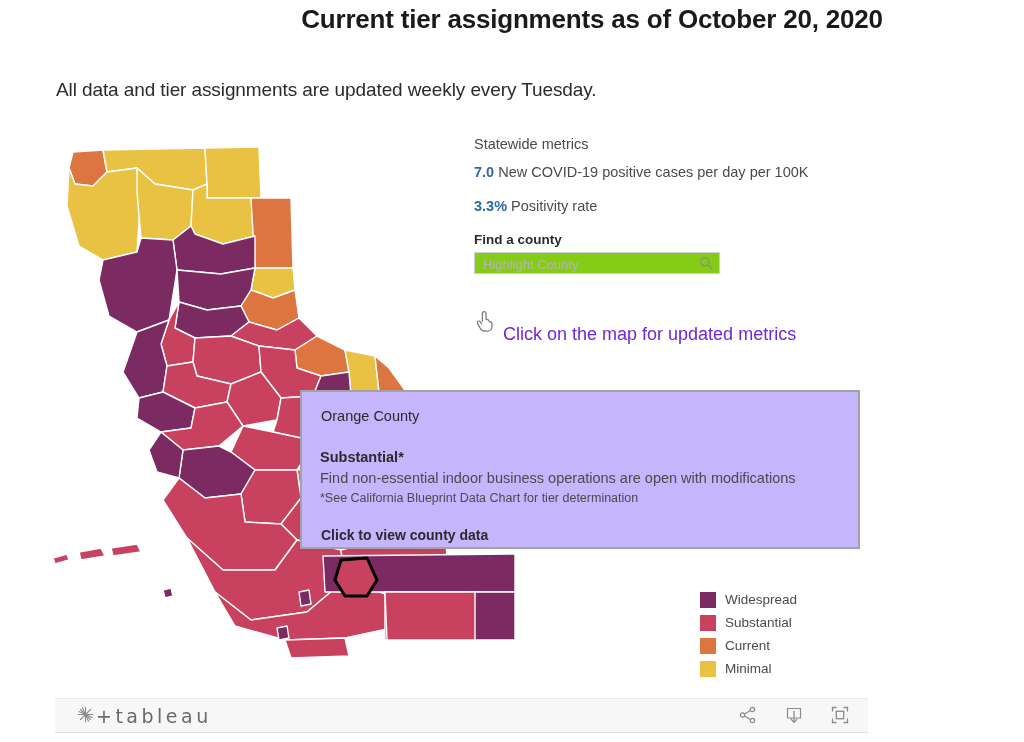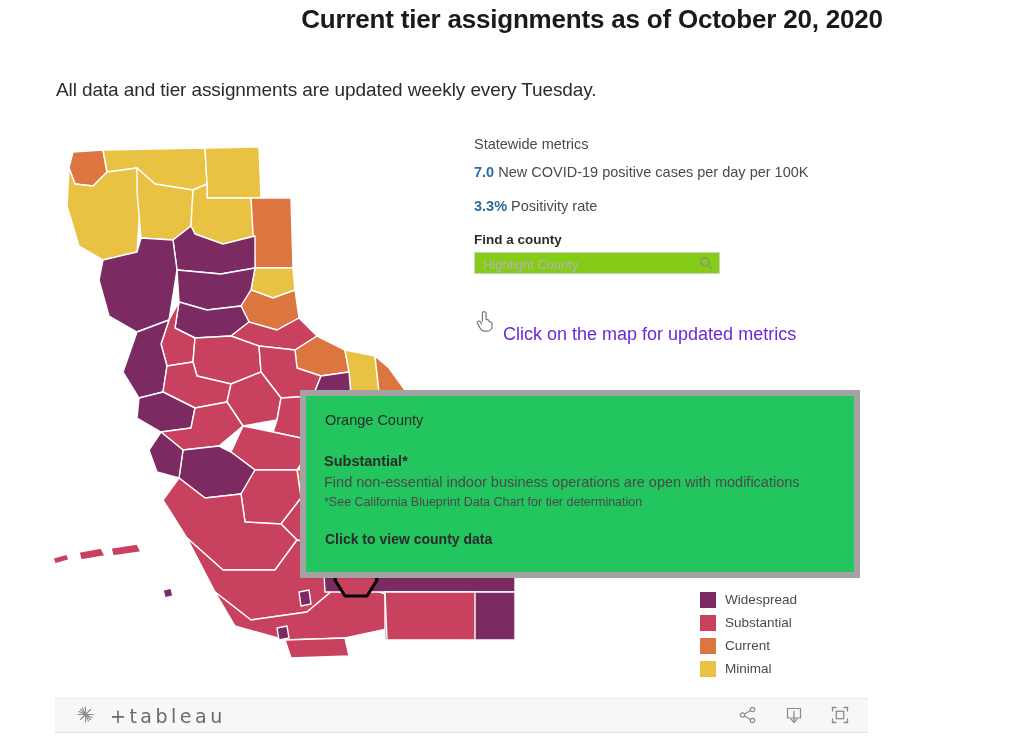--- a/index.html
+++ b/index.html
@@ -116,23 +116,23 @@
   }
   .hand-icon { width: 22px; height: 24px; margin-right: 7px; }
   .hint-text { font-size: 18px; color: #6d28d9; margin-top: 28px; }
 
   
   #tooltip {
     position: absolute;
     left: 300px;
     top: 390px;
     width: 560px;
-    height: 188px;
-    background: #22c55e;
-    border: 6px solid #a3a3a3;
+    height: 159px;
+    background: #c4b5fd;
+    border: 2px solid #a3a3a3;
     box-sizing: border-box;
     box-shadow: 0 1px 2px rgba(0,0,0,0.05);
   }
   .tt-county {
     position: absolute;
     left: 19px;
     top: 16px;
     font-size: 14.5px;
     color: #2b2b2b;
   }
@@ -208,21 +208,21 @@
     left: 22px;
     top: 6px;
     display: flex;
     align-items: center;
   }
   .tb-word {
     font-size: 19px;
     letter-spacing: 3.5px;
     color: #6a6a6a;
     font-family: "DejaVu Sans", sans-serif;
-    margin-left: 16px;
+    margin-left: 2px;
   }
   #tableau-actions {
     position: absolute;
     right: 18px;
     top: 6px;
     display: flex;
     align-items: center;
     gap: 26px;
   }
   .tb-action { width: 20px; height: 20px; cursor: pointer; }

